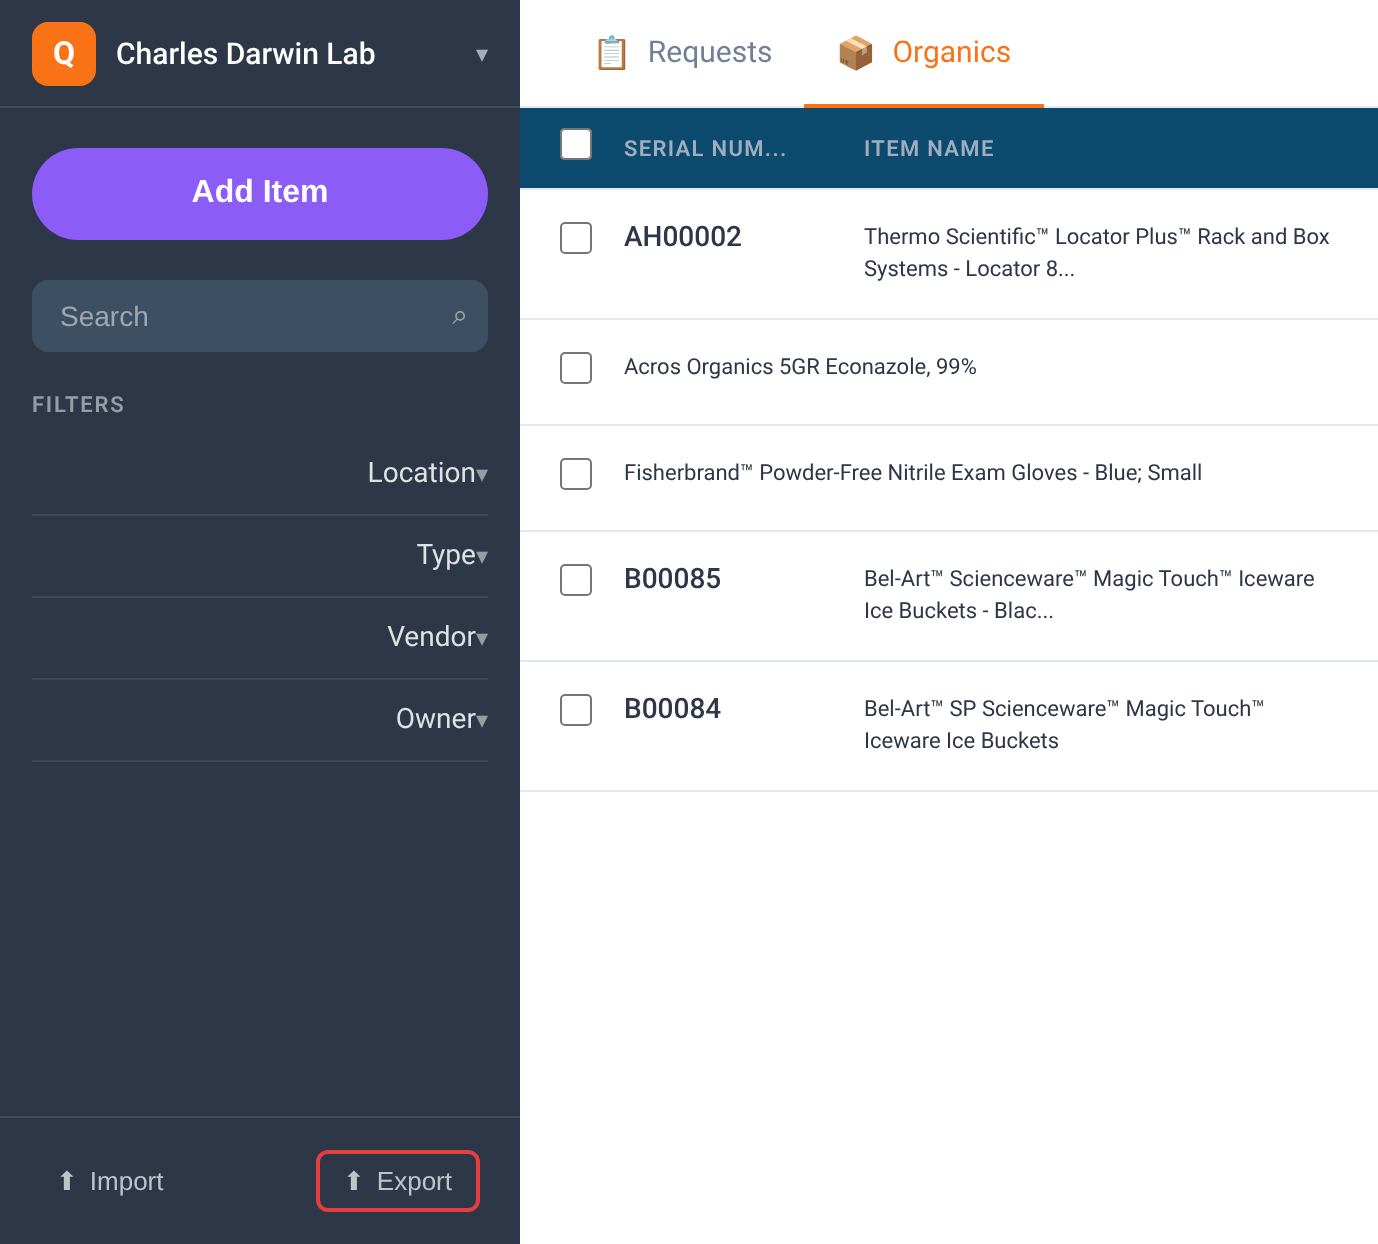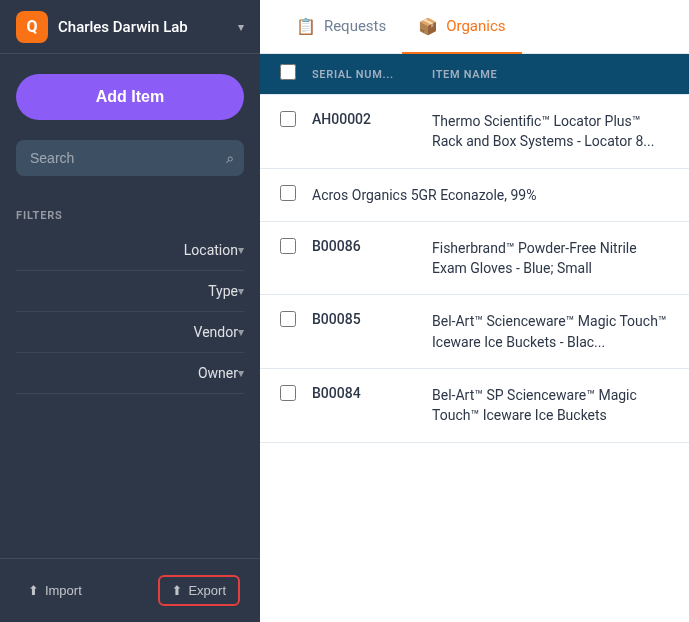--- a/index.html
+++ b/index.html
@@ -65,21 +65,21 @@
       border-radius: 24px;
       padding: 14px 20px;
       font-size: 16px;
       font-weight: 600;
       cursor: pointer;
       margin-bottom: 20px;
     }
 
     .search-box {
       position: relative;
-      margin-bottom: 33px;
+      margin-bottom: 20px;
     }
 
     .search-input {
       width: 100%;
       background: #3d4f63;
       border: none;
       border-radius: 8px;
       padding: 10px 36px 10px 14px;
       color: rgba(255,255,255,0.7);
       font-size: 14px;
@@ -243,21 +243,21 @@
     .row-serial {
       width: 120px;
       flex-shrink: 0;
       font-size: 14px;
       color: #2d3748;
       font-weight: 500;
     }
 
     .row-name {
       flex: 1;
-      font-size: 14px;
+      font-size: 11px;
       color: #2d3748;
       line-height: 1.45;
     }
 
     input[type="checkbox"] {
       width: 16px;
       height: 16px;
       accent-color: #f97316;
       cursor: pointer;
     }
@@ -352,21 +352,20 @@
         <div class="table-row">
       <div class="row-check col-check">
         <input type="checkbox" style="">
       </div>
       <div class="row-name col-name">Acros Organics 5GR Econazole, 99%</div>
     </div>
         <div class="table-row">
       <div class="row-check col-check">
         <input type="checkbox" style="">
       </div>
-      <div class="row-serial col-serial">B00086</div>
       <div class="row-name col-name">Fisherbrand™ Powder-Free Nitrile Exam Gloves - Blue; Small</div>
     </div>
         <div class="table-row">
       <div class="row-check col-check">
         <input type="checkbox" style="">
       </div>
       <div class="row-serial col-serial">B00085</div>
       <div class="row-name col-name">Bel-Art™ Scienceware™ Magic Touch™ Iceware Ice Buckets - Blac...</div>
     </div>
         <div class="table-row">

